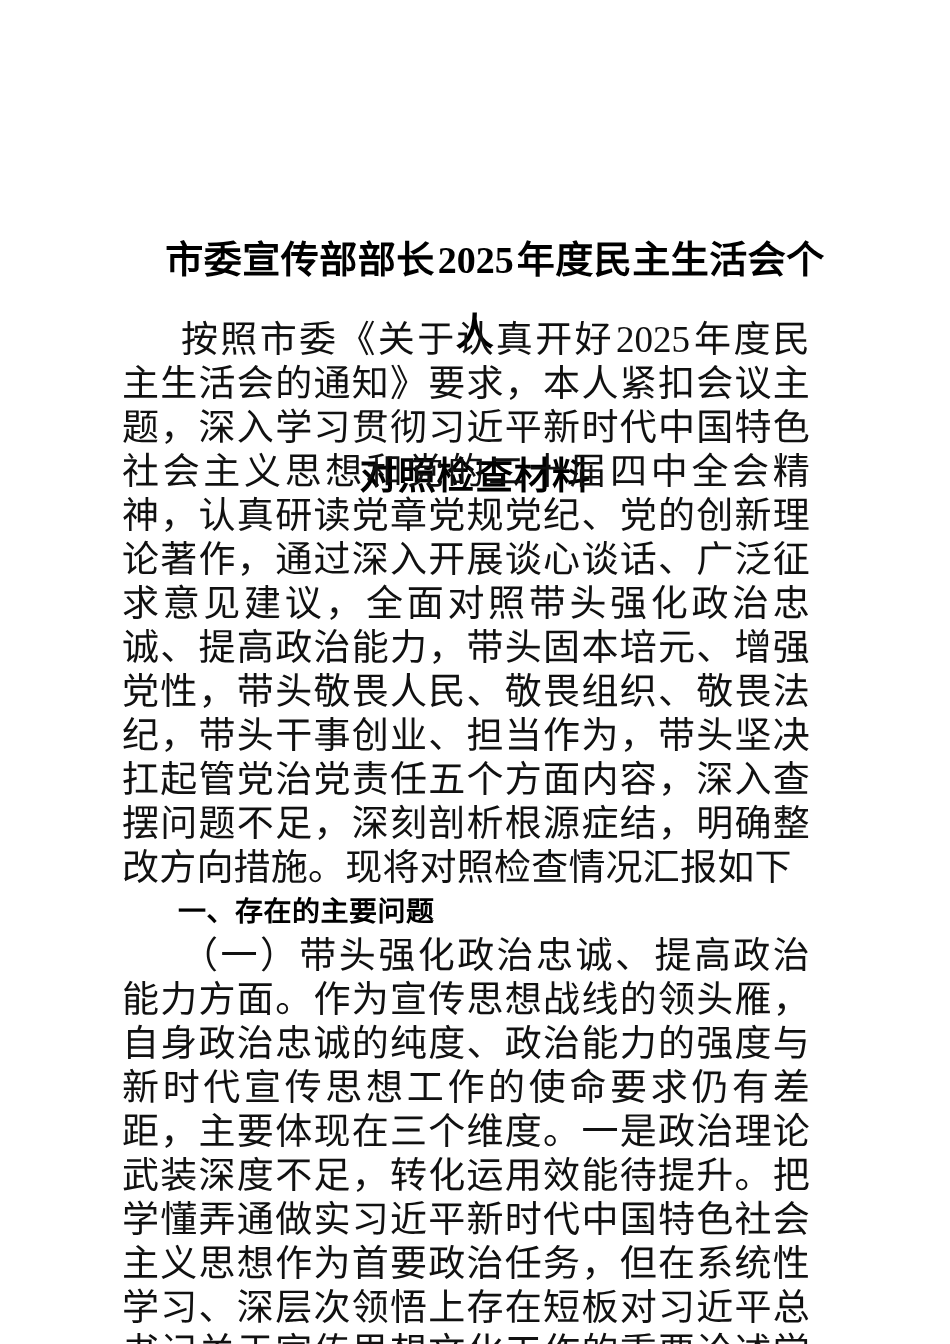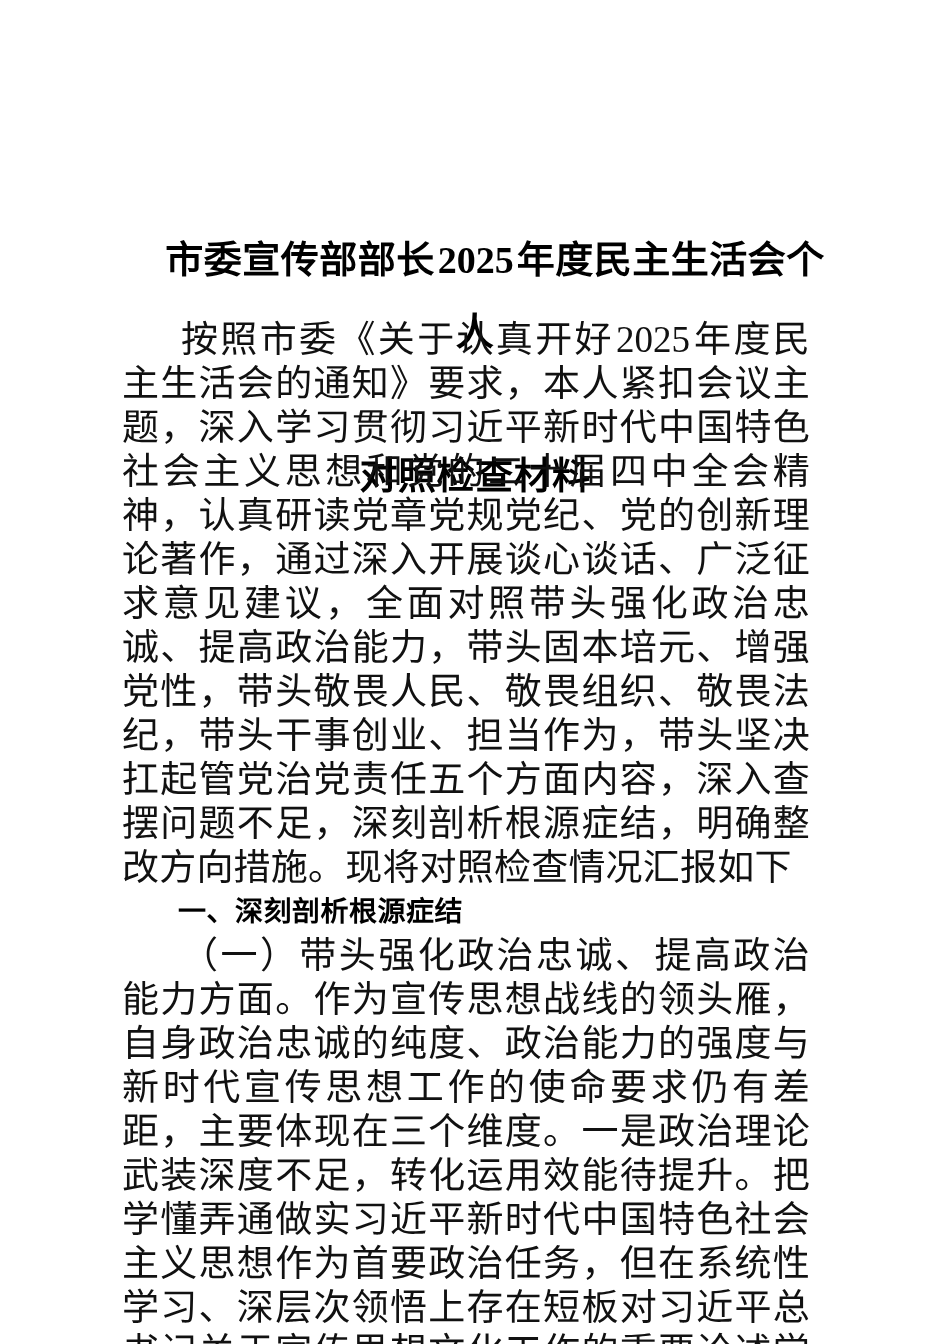--- a/index.html
+++ b/index.html
@@ -97,19 +97,19 @@
     <span>市委宣传部部长</span><span class="num">2025</span><span>年度民主生活会个人</span>
     <div>对照检查材料</div>
   </div>
 
   <div class="body-block">
 
     <p class="para">
       <span>按照市委《关于认真开好</span><span class="num">2025</span><span>年度民主生活会的通知》要求，本人紧扣会议主题，深入学习贯彻习近平新时代中国特色社会主义思想和党的二十届四中全会精神，认真研读党章党规党纪、党的创新理论著作，通过深入开展谈心谈话、广泛征求意见建议，全面对照带头强化政治忠诚、提高政治能力，带头固本培元、增强党性，带头敬畏人民、敬畏组织、敬畏法纪，带头干事创业、担当作为，带头坚决扛起管党治党责任五个方面内容，深入查摆问题不足，深刻剖析根源症结，明确整改方向措施。现将对照检查情况汇报如下</span>
     </p>
 
-    <p class="section-heading">一、深刻剖析根源症结</p>
+    <p class="section-heading">一、存在的主要问题</p>
 
     <p class="para">（一）带头强化政治忠诚、提高政治能力方面。作为宣传思想战线的领头雁，自身政治忠诚的纯度、政治能力的强度与新时代宣传思想工作的使命要求仍有差距，主要体现在三个维度。一是政治理论武装深度不足，转化运用效能待提升。把学懂弄通做实习近平新时代中国特色社会主义思想作为首要政治任务，但在系统性学习、深层次领悟上存在短板对习近平总书记关于宣传思想文化工作的重要论述学习不够全面深入，存在急用先学、现用现找的功利化倾向。例如，在筹备全市宣传思想工作会议时，对习近平总书记最新关于意识形态工作的重要指示批示精神临时突击学习，未能提前</p>
 
   </div>
 
 </div>
 
 </body></html>

